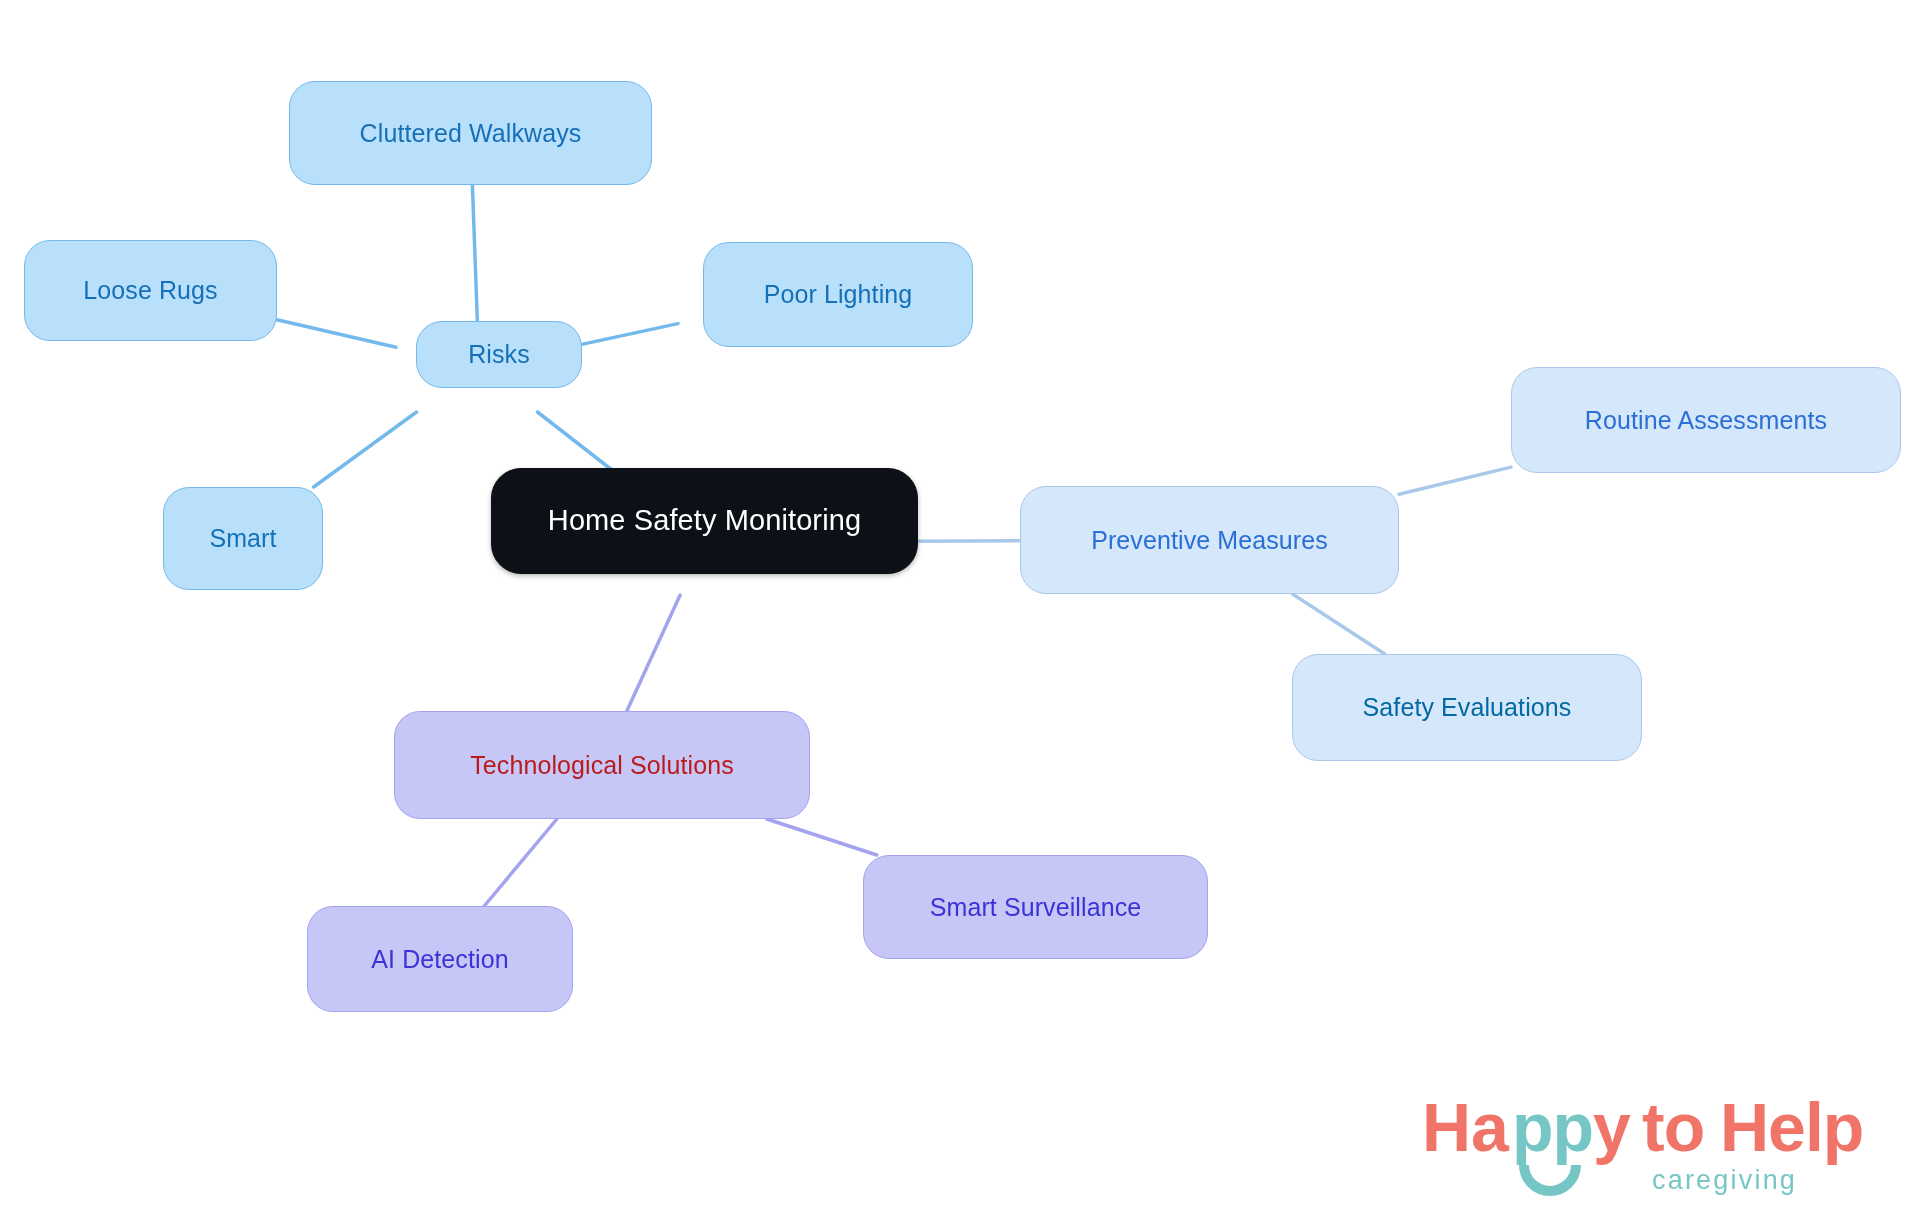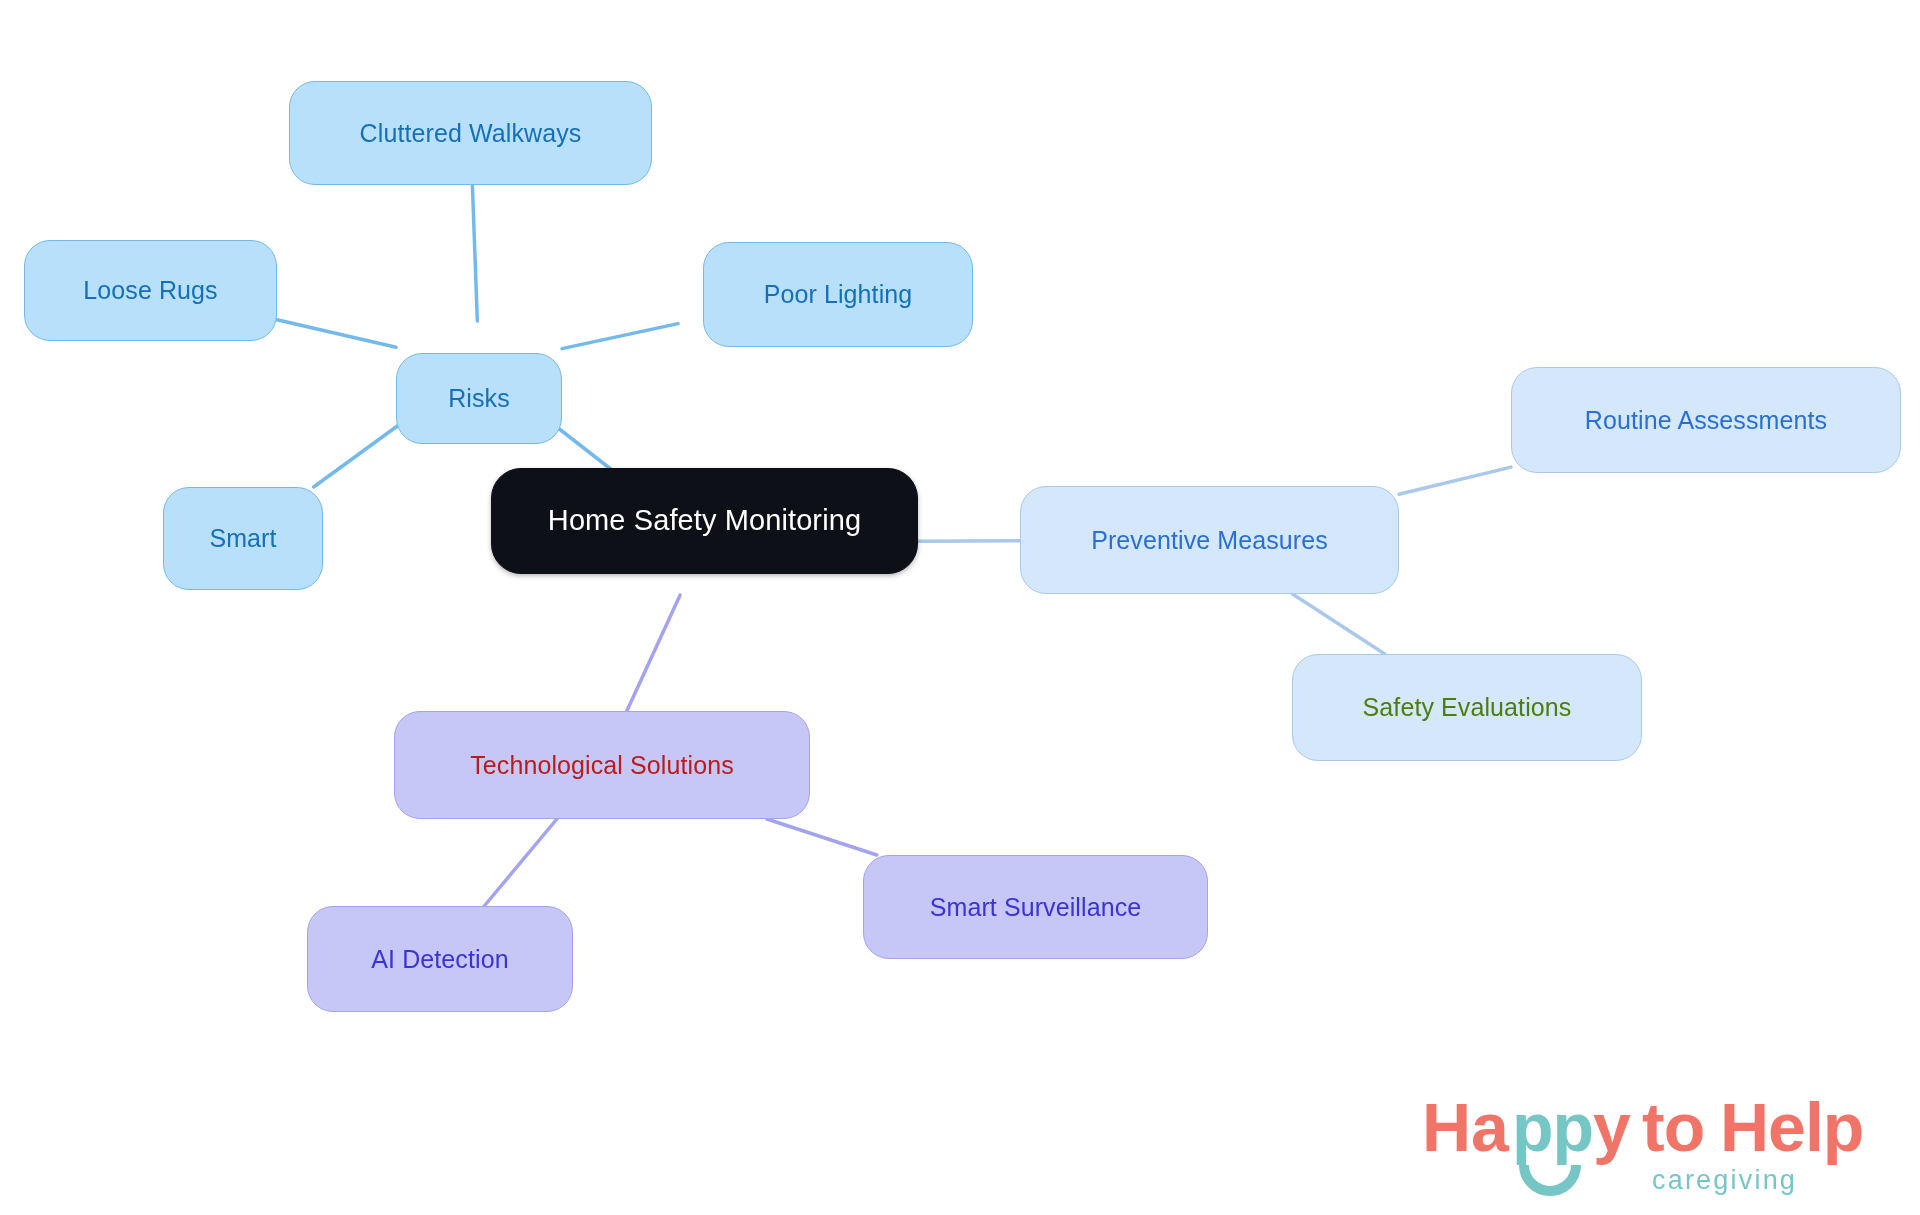--- a/index.html
+++ b/index.html
@@ -103,21 +103,21 @@
         <line x1="680.14" y1="595.00" x2="626.82" y2="711.00" stroke="#a3a3ef" stroke-width="3.5" stroke-linecap="round"></line>
         <line x1="766.85" y1="819.00" x2="876.75" y2="855.00" stroke="#a3a3ef" stroke-width="3.5" stroke-linecap="round"></line>
         <line x1="556.91" y1="819.00" x2="484.26" y2="906.00" stroke="#a3a3ef" stroke-width="3.5" stroke-linecap="round"></line>
       </g>
   </svg>
 
   <div class="node root" id="n-root" style="left: 491px; top: 468px; width: 427px; height: 106px; background: rgb(13, 17, 23); border-color: rgb(13, 17, 23); color: rgb(255, 255, 255);">
     <span class="node-label">Home Safety Monitoring</span>
   </div>
 
-  <div class="node risk" id="n-risks" style="left: 396px; top: 321px; width: 166px; height: 91px; background: rgb(185, 224, 251); border-color: rgb(116, 185, 236); color: rgb(21, 112, 184); margin-top: 32px;">
+  <div class="node risk" id="n-risks" style="left: 416px; top: 321px; width: 166px; height: 67px; background: rgb(185, 224, 251); border-color: rgb(116, 185, 236); color: rgb(21, 112, 184);">
     <span class="node-label">Risks</span>
   </div>
   <div class="node risk" id="n-cluttered-walkways" style="left: 289px; top: 81px; width: 363px; height: 104px; background: rgb(185, 224, 251); border-color: rgb(116, 185, 236); color: rgb(21, 112, 184);">
     <span class="node-label">Cluttered Walkways</span>
   </div>
   <div class="node risk" id="n-loose-rugs" style="left: 24px; top: 240px; width: 253px; height: 101px; background: rgb(185, 224, 251); border-color: rgb(116, 185, 236); color: rgb(21, 112, 184);">
     <span class="node-label">Loose Rugs</span>
   </div>
   <div class="node risk" id="n-poor-lighting" style="left: 703px; top: 242px; width: 270px; height: 105px; background: rgb(185, 224, 251); border-color: rgb(116, 185, 236); color: rgb(21, 112, 184);">
     <span class="node-label">Poor Lighting</span>
@@ -125,21 +125,21 @@
   <div class="node risk" id="n-falls" style="left: 163px; top: 487px; width: 160px; height: 103px; background: rgb(185, 224, 251); border-color: rgb(116, 185, 236); color: rgb(21, 112, 184);">
     <span class="node-label">Smart</span>
   </div>
 
   <div class="node prev" id="n-preventive-measures" style="left: 1020px; top: 486px; width: 379px; height: 108px; background: rgb(212, 231, 251); border-color: rgb(170, 201, 234); color: rgb(43, 111, 212);">
     <span class="node-label">Preventive Measures</span>
   </div>
   <div class="node prev" id="n-routine-assessments" style="left: 1511px; top: 367px; width: 390px; height: 106px; background: rgb(212, 231, 251); border-color: rgb(170, 201, 234); color: rgb(43, 111, 212);">
     <span class="node-label">Routine Assessments</span>
   </div>
-  <div class="node prev" id="n-safety-evaluations" style="left: 1292px; top: 654px; width: 350px; height: 107px; background: rgb(212, 231, 251); border-color: rgb(170, 201, 234); color: #4d7c0f;">
+  <div class="node prev" id="n-safety-evaluations" style="left: 1292px; top: 654px; width: 350px; height: 107px; background: rgb(212, 231, 251); border-color: rgb(170, 201, 234); color: #0369a1;">
     <span class="node-label">Safety Evaluations</span>
   </div>
 
   <div class="node tech" id="n-technological-solutions" style="left: 394px; top: 711px; width: 416px; height: 108px; background: rgb(198, 198, 247); border-color: rgb(163, 163, 239); color: #b91c1c;">
     <span class="node-label">Technological Solutions</span>
   </div>
   <div class="node tech" id="n-smart-surveillance" style="left: 863px; top: 855px; width: 345px; height: 104px; background: rgb(198, 198, 247); border-color: rgb(163, 163, 239); color: rgb(59, 51, 214);">
     <span class="node-label">Smart Surveillance</span>
   </div>
   <div class="node tech" id="n-ai-detection" style="left: 307px; top: 906px; width: 266px; height: 106px; background: rgb(198, 198, 247); border-color: rgb(163, 163, 239); color: rgb(59, 51, 214);">

